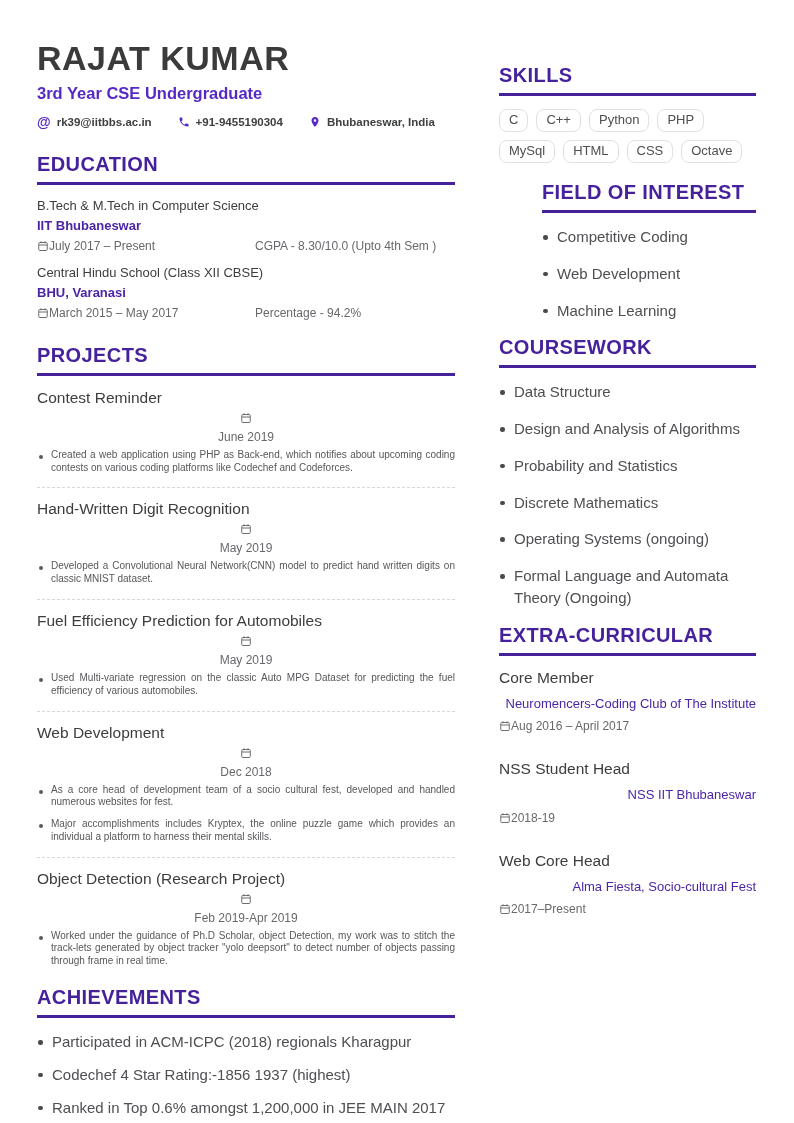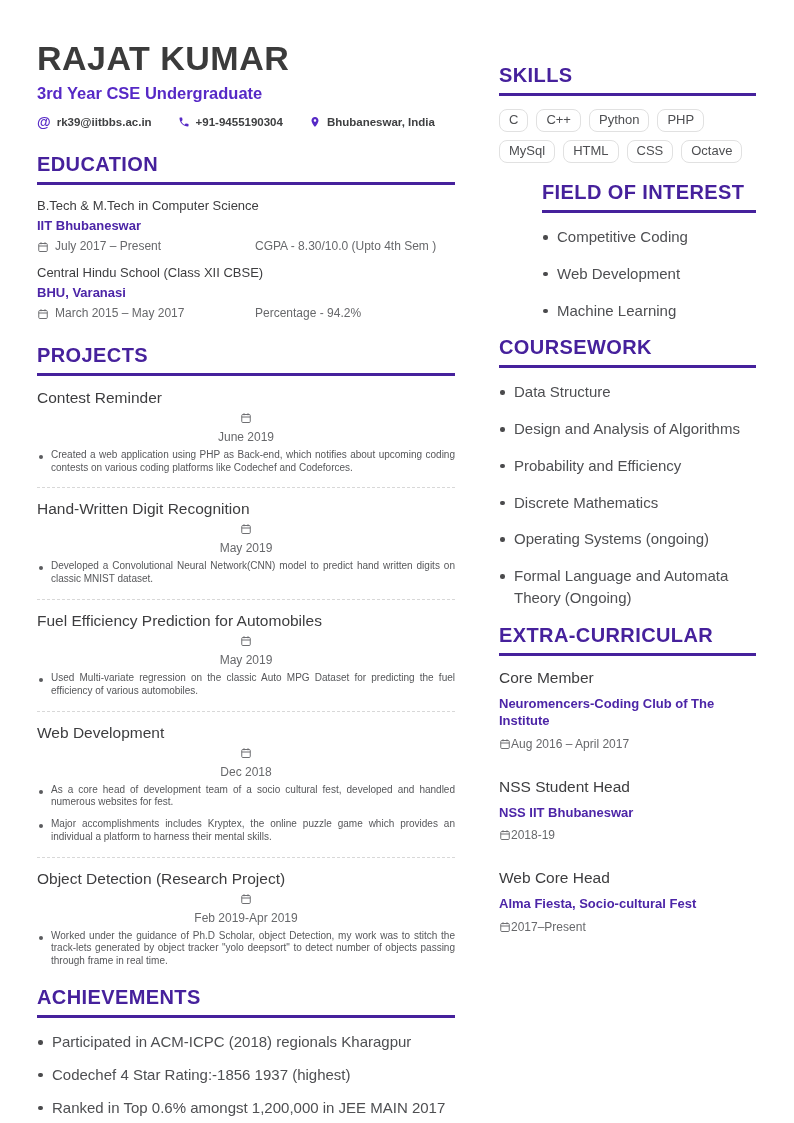--- a/index.html
+++ b/index.html
@@ -33,21 +33,21 @@
   
   .sec{margin-top:24px;}
   .sec-h{font-size:20px;font-weight:800;letter-spacing:.4px;color:var(--purple);}
   .sec-rule{height:3px;background:var(--purple);margin-top:6px;margin-bottom:13px;}
 
   
   .edu{margin-bottom:12px;}
   .degree{font-size:13px;color:#3d3d3f;}
   .inst{font-size:13px;font-weight:700;color:#4c25a7;margin-top:5px;}
   .meta-row{display:flex;align-items:center;margin-top:6px;font-size:12px;color:var(--gray);}
-  .meta-date{display:flex;align-items:flex-end;gap:6px;width:218px;}
+  .meta-date{display:flex;align-items:center;width:218px;}
   .cal{width:12px;height:12px;stroke:#6e6f72;fill:none;stroke-width:2;flex:0 0 auto;}
 
   
   .proj-title{font-size:15.5px;color:#3d3d3f;}
   .proj-date{display:flex;align-items:center;gap:6px;font-size:12px;color:var(--gray);margin-top:5px;flex-direction:column;}
   ul.dots{list-style:none;margin-top:5px;}
   ul.dots li{
     position:relative;padding-left:14px;
     font-size:10px;line-height:1.28;color:var(--body-gray);
     text-align:justify;margin-top:5px;
@@ -69,21 +69,21 @@
   
   .tags{display:flex;flex-wrap:wrap;gap:8px;}
   .tag{
     border:1.5px solid #e1e1e1;border-radius:8px;
     padding:2px 9px 4px;font-size:13px;color:#4e4f52;background:#fff;
   }
 
   
   .act{margin-bottom:27px;}
   .act-role{font-size:15.5px;color:#3d3d3f;}
-  .act-org{font-size:13px;font-weight:700;color:#4c25a7;margin-top:8px;line-height:1.35;}
+  .act-org{font-size:13px;font-weight:400;color:#4c25a7;margin-top:8px;line-height:1.35;text-align:right;}
   .act-date{display:flex;align-items:center;font-size:12px;color:var(--gray);margin-top:7px;}
 </style>
 </head>
 <body>
 
 <svg width="0" height="0" style="position:absolute" aria-hidden="true">
   <defs>
     <symbol id="ico-cal" viewBox="0 0 24 24">
       <rect x="3.5" y="5" width="17" height="16" rx="2"></rect>
       <line x1="3.5" y1="10" x2="20.5" y2="10"></line>
@@ -269,21 +269,21 @@
       <li>Machine Learning</li>
     </ul>
   </div>
 
   <div class="sec" style="margin-top:12px;">
     <div class="sec-h">COURSEWORK</div>
     <div class="sec-rule"></div>
     <ul class="big">
       <li>Data Structure</li>
       <li>Design and Analysis of Algorithms</li>
-      <li>Probability and Efficiency</li>
+      <li>Probability and Statistics</li>
       <li>Discrete Mathematics</li>
       <li>Operating Systems (ongoing)</li>
       <li>Formal Language and Automata Theory (Ongoing)</li>
     </ul>
   </div>
 
   <div class="sec" style="margin-top:10px;">
     <div class="sec-h">EXTRA-CURRICULAR</div>
     <div class="sec-rule"></div>
 

